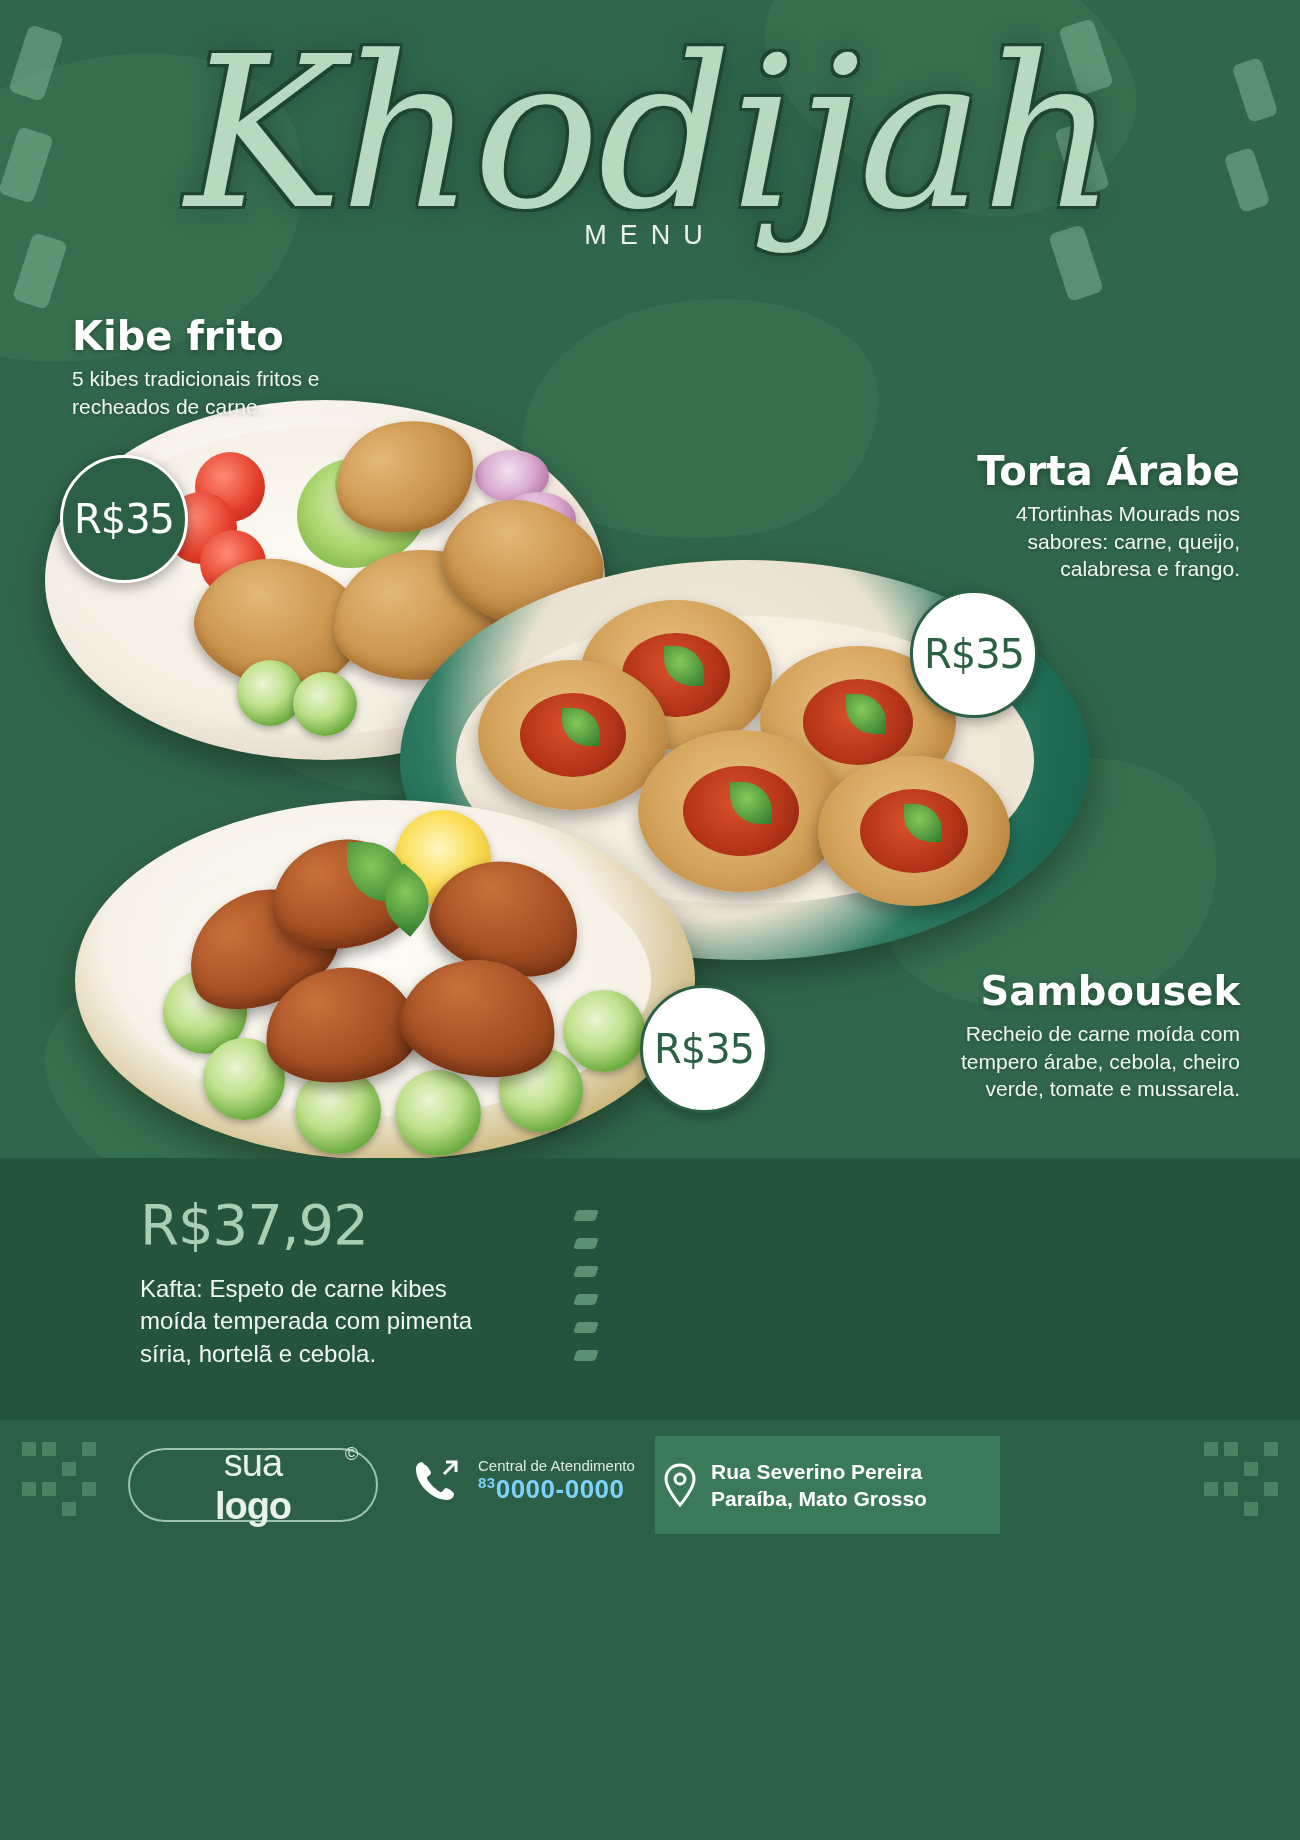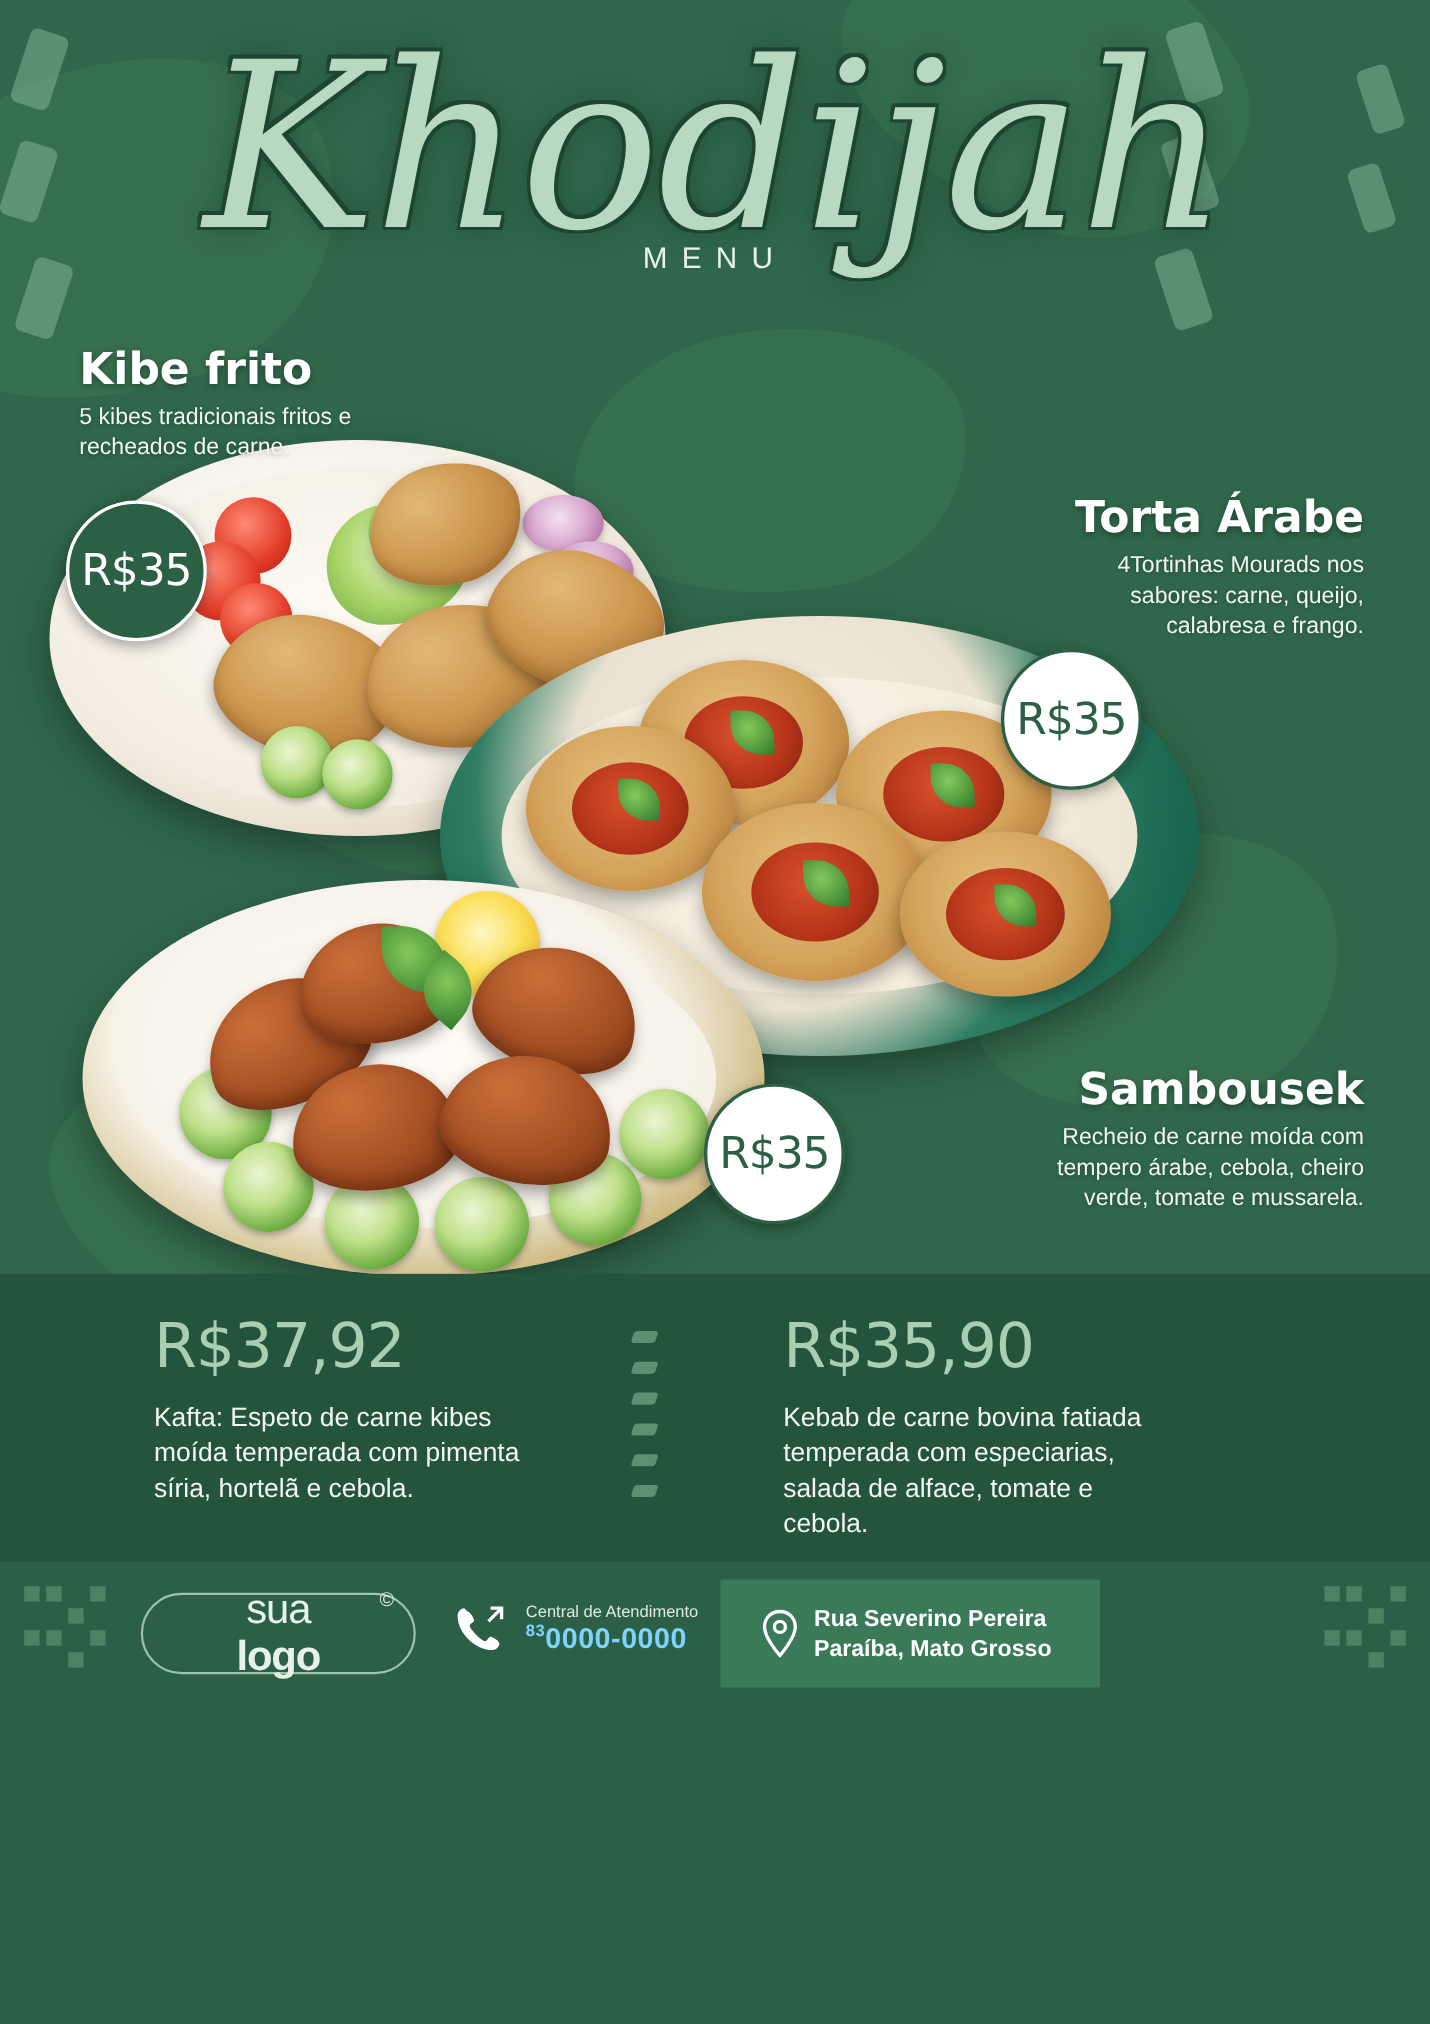--- a/index.html
+++ b/index.html
@@ -195,21 +195,21 @@
     color:#e8f2ea; font-size:38px; letter-spacing:-1px;flex-direction:column;
   }
   .logo-box .bold { font-weight:700; }
   .logo-c { position:absolute; left:345px; top:6px; color:#dbe9de; font-size:18px; }
   .phone { position:absolute; left:410px; top:16px; display:flex; align-items:center; gap:14px; }
   .phone-txt .t1 { color:#dcebe0; font-size:15px; }
   .phone-txt .t2 { color:#7dd3fc; font-size:26px; font-weight:700; letter-spacing:.5px; }
   .phone-txt .t2 .ddd { font-size:15px; vertical-align:top; }
   .addr {
     position:absolute; left:655px; top:-2px; width:345px; height:98px;
-    background:#3a7a58; display:flex; align-items:center; gap:14px; padding:0 37px;
+    background:#3a7a58; display:flex; align-items:center; gap:14px; padding:0 8px;
   }
   .addr .txt { color:#ffffff; font-size:21px; font-weight:700; line-height:1.3; }
   .orn { position:absolute; top:16px; opacity:.85; }
   .orn.left { left:16px; }
   .orn.right { right:16px; }
 </style>
 </head>
 <body>
 
 <div class="poster">
@@ -330,24 +330,20 @@
       <div class="price">R$37,92</div>
       <div class="desc">Kafta: Espeto de carne kibes moída temperada com pimenta síria, hortelã e cebola.</div>
     </div>
     <div class="divider">
       <i></i>
         <i></i>
         <i></i>
         <i></i>
         <i></i>
         <i></i>
-    </div>
-    <div class="col c-right">
-      <div class="price">R$35,90</div>
-      <div class="desc">Kebab de carne bovina fatiada temperada com especiarias, salada de alface, tomate e cebola.</div>
     </div>
   </div>
 
   <div class="footer">
 
     <svg class="orn left" width="86" height="86" viewBox="0 0 86 86">
       <g fill="#4f8a68">
         <rect x="6" y="6" width="14" height="14"></rect>
           <rect x="26" y="6" width="14" height="14"></rect>
         <rect x="46" y="26" width="14" height="14"></rect>

